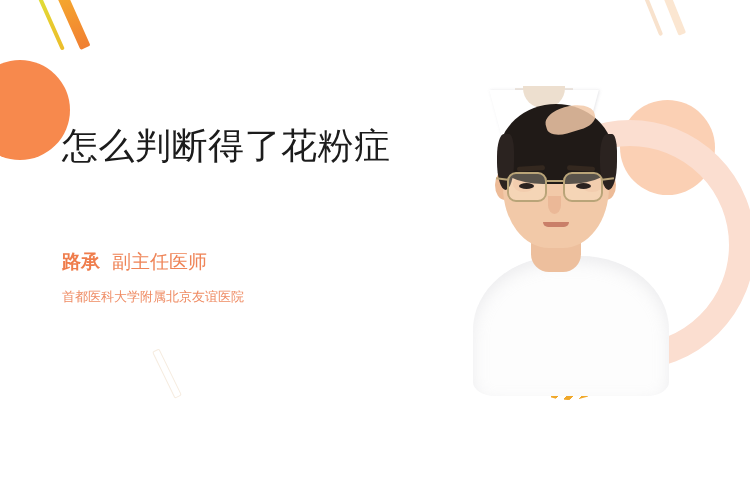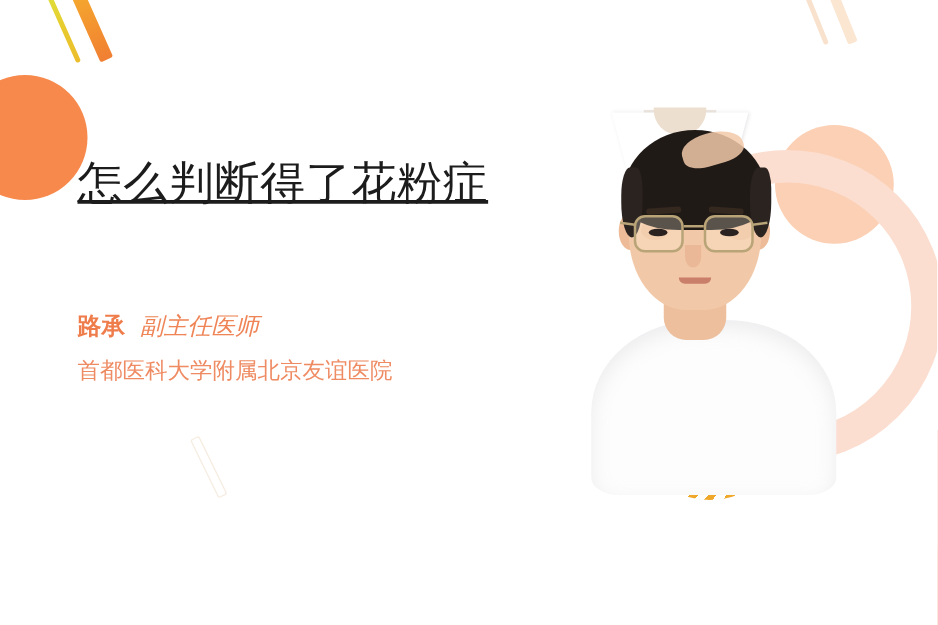--- a/index.html
+++ b/index.html
@@ -399,21 +399,20 @@
   .title {
     position: absolute;
     left: 62px;
     top: 122px;
     width: 350px;
     font-size: 36px;
     line-height: 48px;
     font-weight: 400;
     color: #1c1c1c;
     letter-spacing: .5px;
-    text-decoration: underline;
   }
 
   .doctor-block {
     position: absolute;
     left: 62px;
     top: 248px;
     width: 360px;
   }
   .doctor-line-1 {
     font-size: 19px;
@@ -421,25 +420,24 @@
     white-space: nowrap;
   }
   .doctor-name {
     font-weight: 700;
     color: #ef7d4c;
     margin-right: 12px;
   }
   .doctor-title {
     font-weight: 400;
     color: #ef8457;
-    font-style: italic;
   }
   .doctor-hospital,
   .doctor-dept {
-    font-size: 18px;
+    font-size: 13px;
     line-height: 27px;
     color: #ef8b63;
     white-space: nowrap;
   }
   .doctor-hospital { margin-top: 7px; }
 </style>
 </head>
 <body>
 
 <div id="card">

